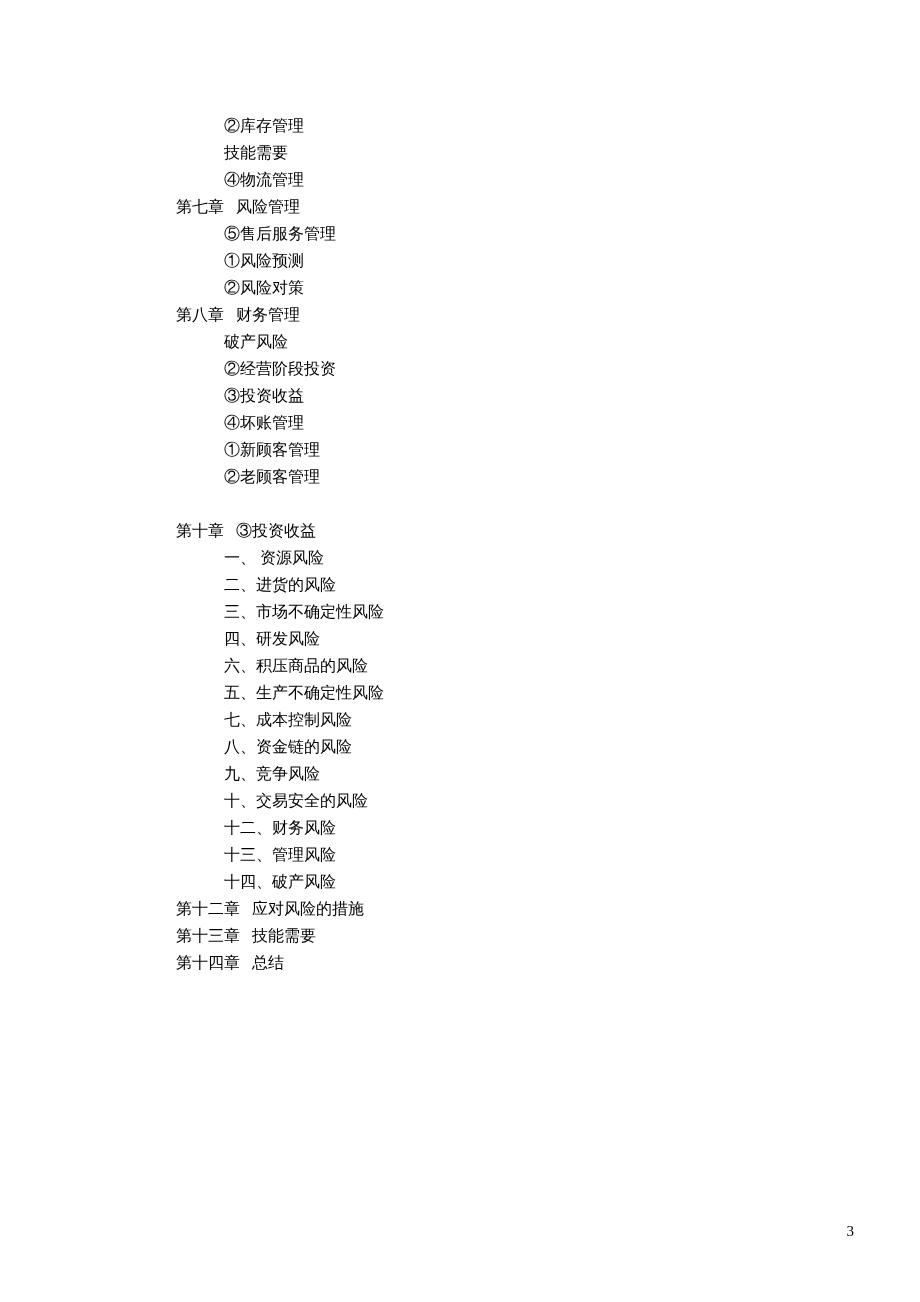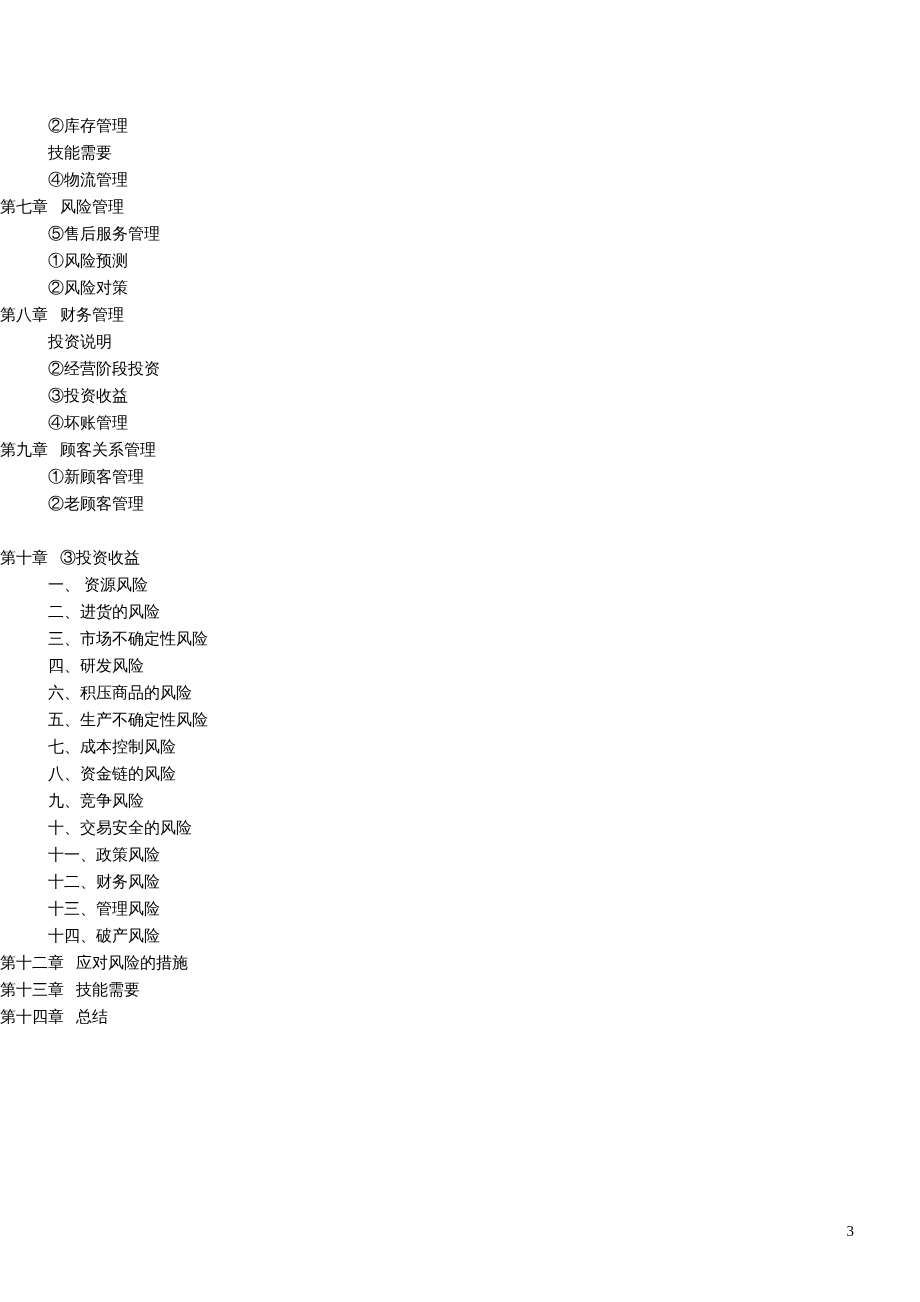--- a/index.html
+++ b/index.html
@@ -11,20 +11,21 @@
       background: #fff;
       font-family: "SimSun", "宋体", serif;
       font-size: 16px;
       color: #000;
       width: 920px;
       height: 1302px;
       position: relative;
     }
     .page {
       padding-top: 112px;
+      padding-left: 176px;
       line-height: 27px;
     }
     .indent-1 {
       padding-left: 48px;
     }
     .indent-2 {
       padding-left: 48px;
     }
     .chapter {
       padding-left: 0;
@@ -48,40 +49,38 @@
 
 <div class="page">
   <div class="line indent-1">②库存管理</div>
   <div class="line indent-1">技能需要</div>
   <div class="line indent-1">④物流管理</div>
   <div class="line chapter">第七章   风险管理</div>
   <div class="line indent-1">⑤售后服务管理</div>
   <div class="line indent-1">①风险预测</div>
   <div class="line indent-1">②风险对策</div>
   <div class="line chapter">第八章   财务管理</div>
-  <div class="line indent-1">投资说明</div>
+  <div class="line indent-1">破产风险</div>
   <div class="line indent-1">②经营阶段投资</div>
   <div class="line indent-1">③投资收益</div>
   <div class="line indent-1">④坏账管理</div>
-  <div class="line chapter">第九章   顾客关系管理</div>
   <div class="line indent-1">①新顾客管理</div>
   <div class="line indent-1">②老顾客管理</div>
   <div class="blank-line"></div>
   <div class="line chapter">第十章   ③投资收益</div>
   <div class="line indent-2">一、 资源风险</div>
   <div class="line indent-2">二、进货的风险</div>
   <div class="line indent-2">三、市场不确定性风险</div>
   <div class="line indent-2">四、研发风险</div>
   <div class="line indent-2">六、积压商品的风险</div>
   <div class="line indent-2">五、生产不确定性风险</div>
   <div class="line indent-2">七、成本控制风险</div>
   <div class="line indent-2">八、资金链的风险</div>
   <div class="line indent-2">九、竞争风险</div>
   <div class="line indent-2">十、交易安全的风险</div>
-  <div class="line indent-2">十一、政策风险</div>
   <div class="line indent-2">十二、财务风险</div>
   <div class="line indent-2">十三、管理风险</div>
   <div class="line indent-2">十四、破产风险</div>
   <div class="line chapter">第十二章   应对风险的措施</div>
   <div class="line chapter">第十三章   技能需要</div>
   <div class="line chapter">第十四章   总结</div>
 </div>
 
 <div class="page-number">3</div>
 

